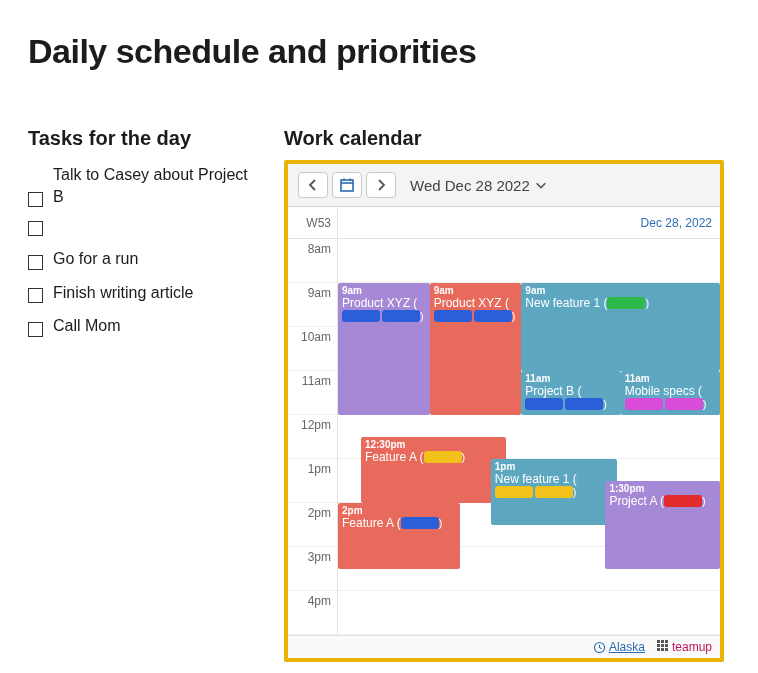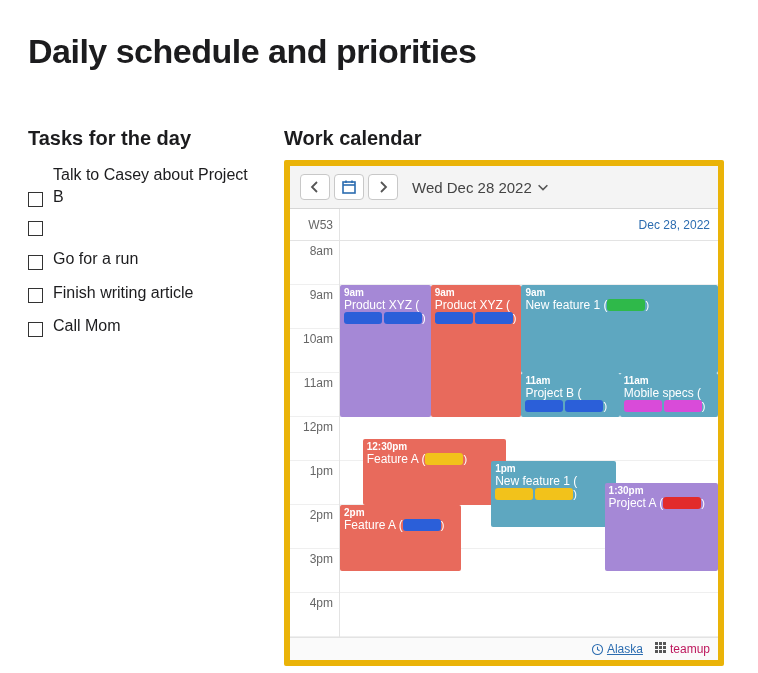--- a/index.html
+++ b/index.html
@@ -42,21 +42,21 @@
     flex-shrink: 0;
     margin-top: 2px;
   }
   .cal-col { flex: 1; min-width: 0; }
   .cal-col h2 {
     font-size: 20px;
     font-weight: 700;
     margin-bottom: 10px;
   }
   .cal-wrap {
-    border: 6px solid #eab308;
+    border: 4px solid #eab308;
     width: 440px;
     border-radius: 2px;
     overflow: hidden;
   }
   .cal-toolbar {
     display: flex;
     align-items: center;
     gap: 4px;
     padding: 8px 10px;
     background: #f4f4f4;

